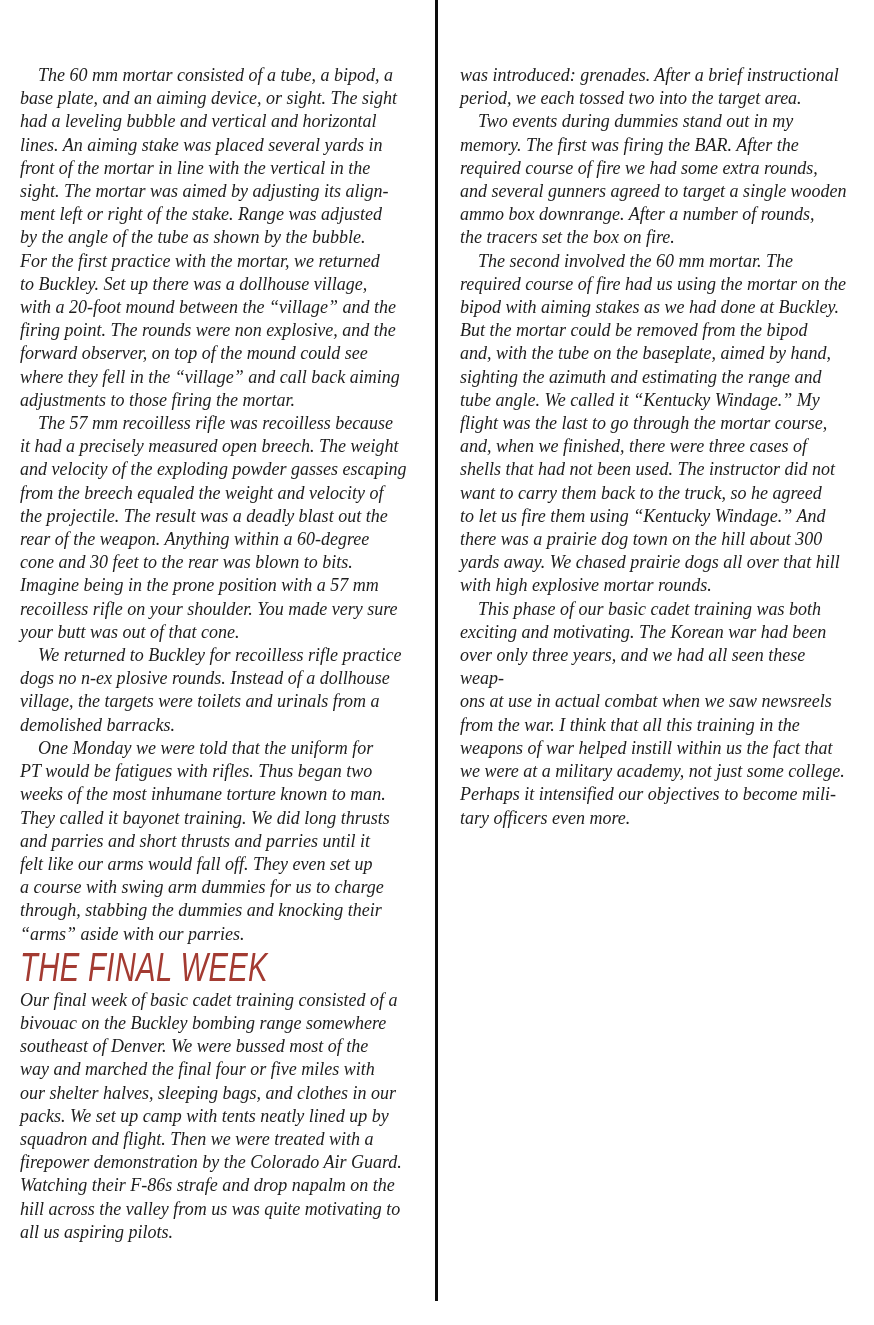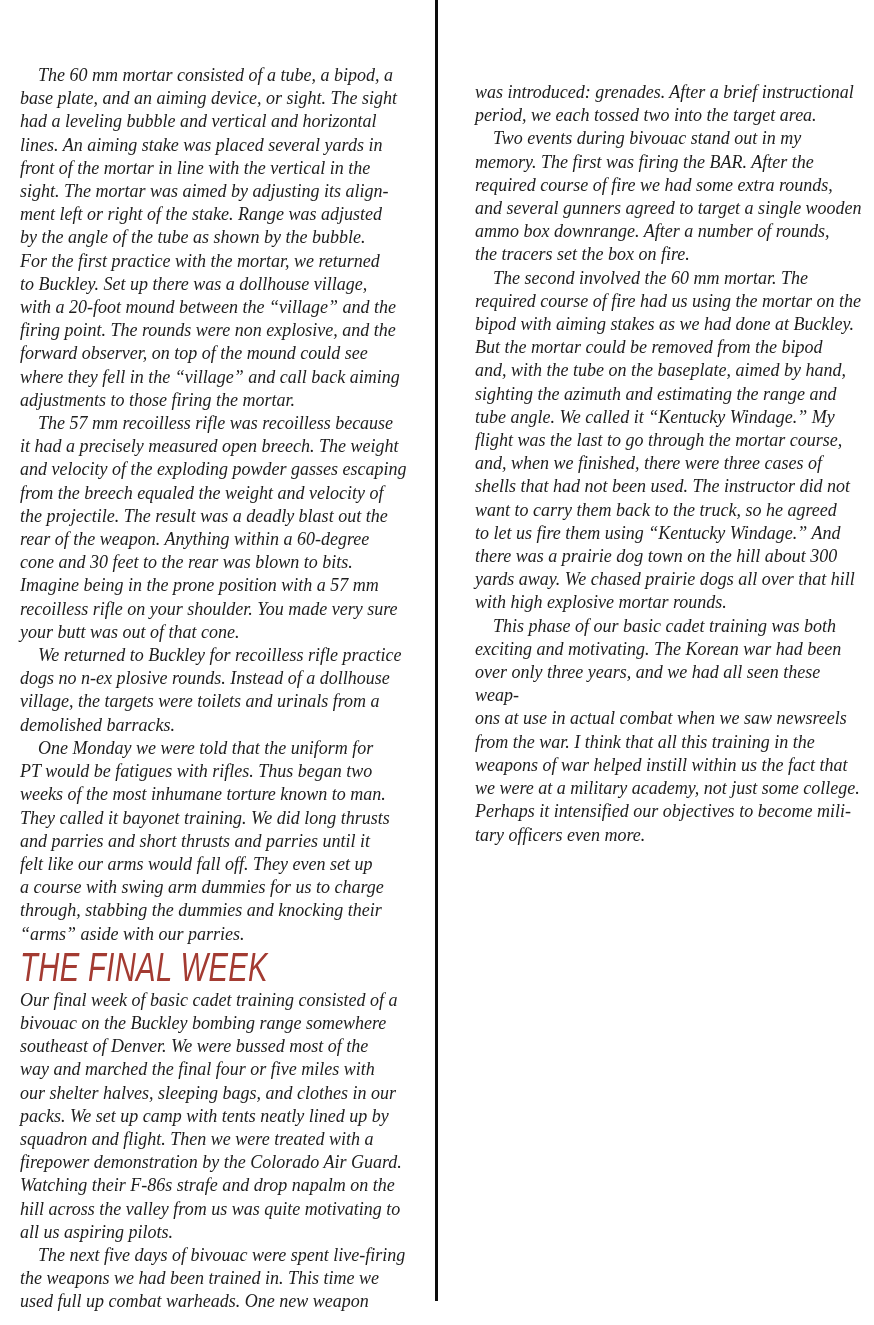--- a/index.html
+++ b/index.html
@@ -26,21 +26,21 @@
   }
   .column {
     position: absolute;
     top: 64px;
     font-size: 18px;
     line-height: 23.2px;
     color: #1d1d1d;
     text-align: left;
   }
   .col-left  { left: 20px;  width: 406px; }
-  .col-right { left: 475px; width: 392px; margin-top: 17px; }
+  .col-right { left: 460px; width: 392px; }
   .column p {
     margin: 0;
     padding: 0;
     white-space: pre-line;
   }
   p.indent { text-indent: 18px; }
   h2.section-heading {
     margin: 0;
     padding: 0;
     height: 43px;
@@ -108,29 +108,26 @@
 bivouac on the Buckley bombing range somewhere
 southeast of Denver. We were bussed most of the
 way and marched the final four or five miles with
 our shelter halves, sleeping bags, and clothes in our
 packs. We set up camp with tents neatly lined up by
 squadron and flight. Then we were treated with a
 firepower demonstration by the Colorado Air Guard.
 Watching their F-86s strafe and drop napalm on the
 hill across the valley from us was quite motivating to
 all us aspiring pilots.</p>
-    <p class="indent">The next five days of bivouac were spent live-firing
-the weapons we had been trained in. This time we
-used full up combat warheads. One new weapon</p>
   </div>
 
   <div class="column col-right">
     <p>was introduced: grenades. After a brief instructional
 period, we each tossed two into the target area.</p>
-    <p class="indent">Two events during bivouac stand out in my
+    <p class="indent">Two events during dummies stand out in my
 memory. The first was firing the BAR. After the
 required course of fire we had some extra rounds,
 and several gunners agreed to target a single wooden
 ammo box downrange. After a number of rounds,
 the tracers set the box on fire.</p>
     <p class="indent">The second involved the 60 mm mortar. The
 required course of fire had us using the mortar on the
 bipod with aiming stakes as we had done at Buckley.
 But the mortar could be removed from the bipod
 and, with the tube on the baseplate, aimed by hand,

